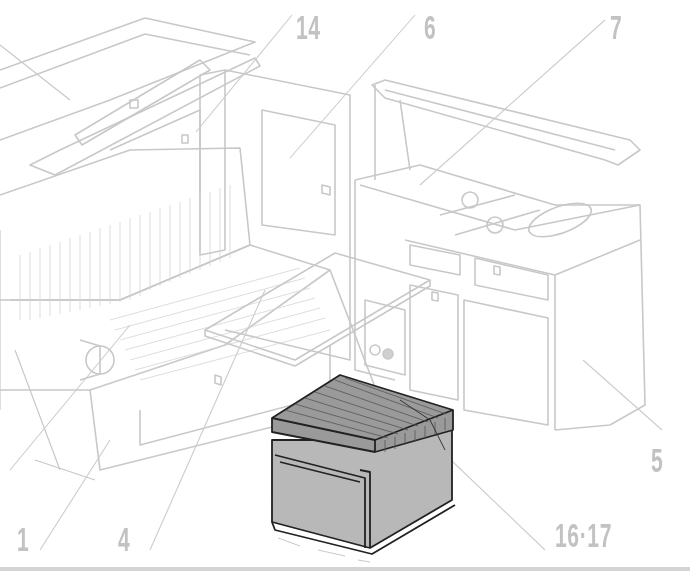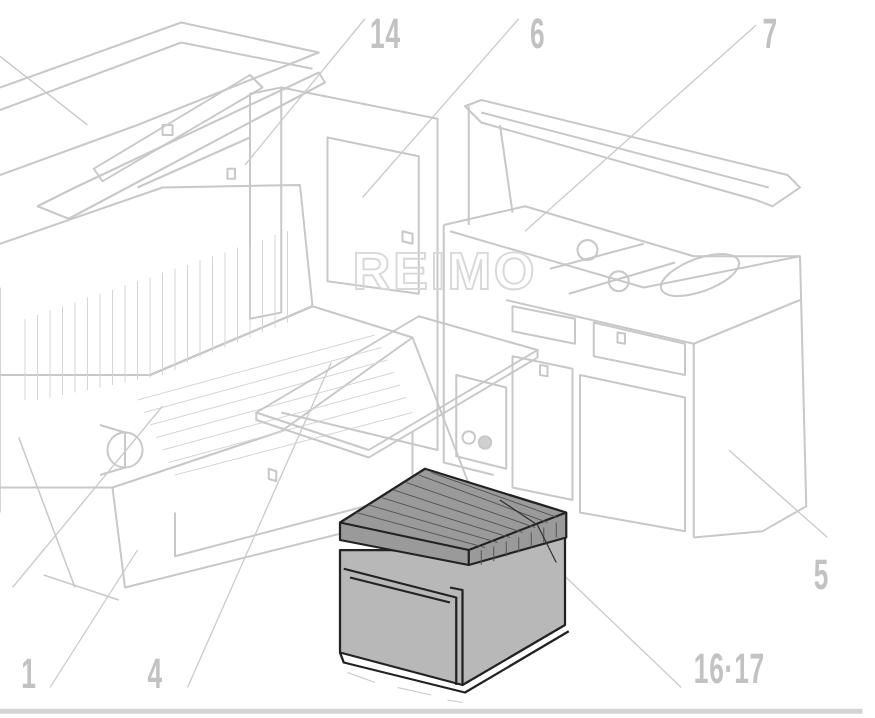--- a/index.html
+++ b/index.html
@@ -126,21 +126,20 @@
       <g stroke="#555555" stroke-width="0.8" fill="none">
         <path d="M285 410 L388 438 M295 404 L398 434 M305 398 L408 430 M315 392 L418 426 M325 386 L428 422 M335 380 L438 418 M345 378 L446 414"></path>
         <path d="M385 440 L385 452 M395 437 L395 449 M405 433 L405 445 M415 430 L415 442 M425 426 L425 438 M435 422 L435 434 M445 418 L445 430"></path>
       </g>
       <path d="M400 400 L430 420 L445 450" fill="none" stroke="#333333" stroke-width="1"></path>
 
       <path d="M278 538 L300 546 M318 550 L345 556 M358 560 L370 562" stroke="#c8c8c8" stroke-width="1"></path>
     </g>
   </svg>
 
-  <div class="watermark">REIMO</div>
 
   <div class="callout" style="left:296px; top:10px;">14</div>
   <div class="callout" style="left:424px; top:10px;">6</div>
   <div class="callout" style="left:610px; top:10px;">7</div>
   <div class="callout" style="left:651px; top:443px;">5</div>
   <div class="callout" style="left:17px; top:522px;">1</div>
   <div class="callout" style="left:118px; top:522px;">4</div>
   <div class="callout" style="left:555px; top:518px;">16·17</div>
 
   <div class="bottom-rule"></div>

